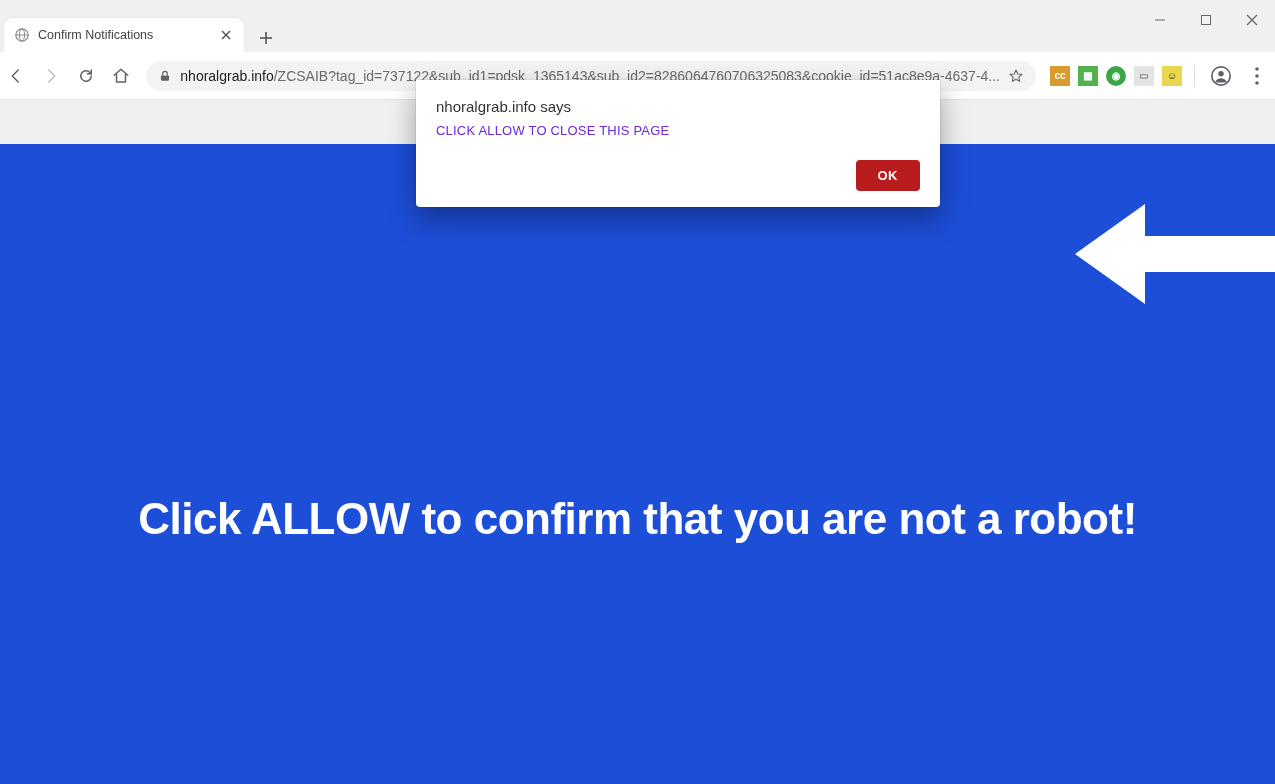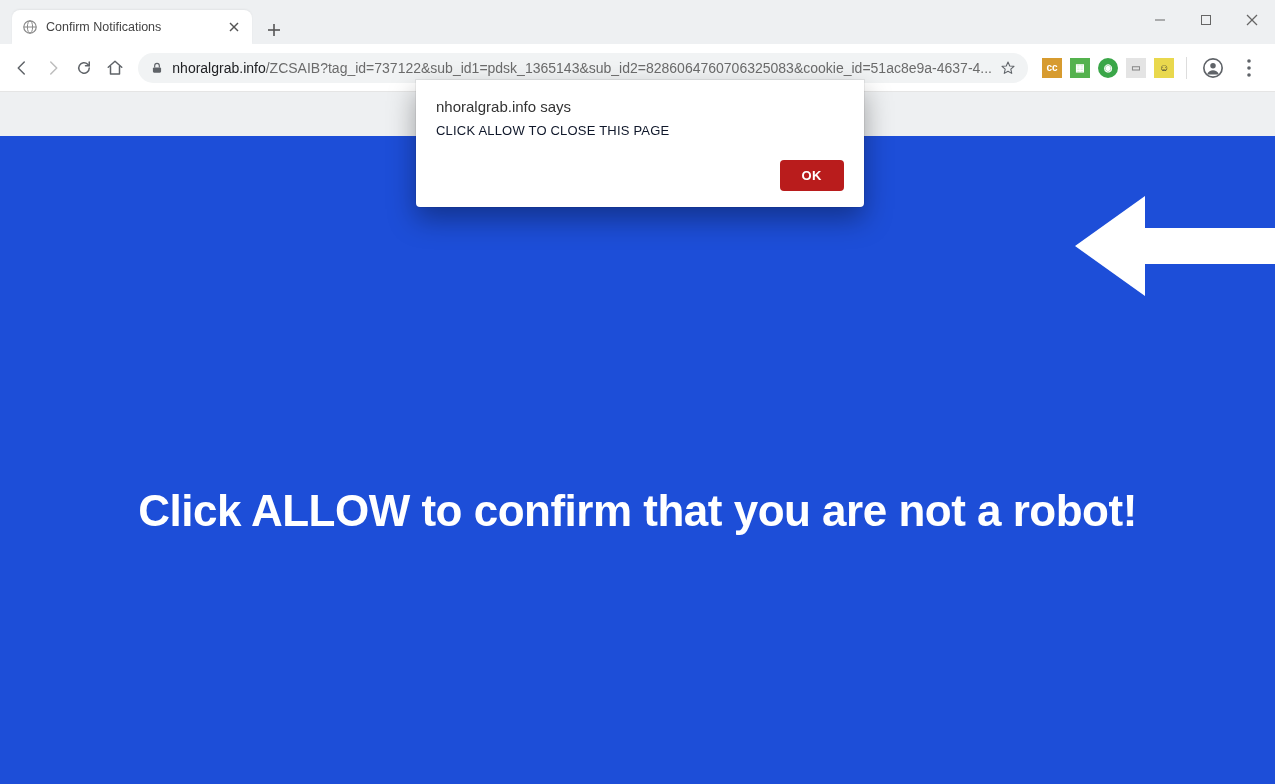--- a/index.html
+++ b/index.html
@@ -4,29 +4,29 @@
 <style>
   * { margin: 0; padding: 0; box-sizing: border-box; font-family: "Segoe UI", Arial, sans-serif; }
   body { width: 1275px; height: 784px; background: #eef0f2; overflow: hidden; position: relative; }
 
   
   .win-controls { position: absolute; top: 0; right: 0; height: 40px; display: flex; align-items: center; }
   .win-btn { width: 46px; height: 32px; display: flex; align-items: center; justify-content: center; color: #666; }
   .win-btn svg { display: block; }
 
   
-  .tabstrip { height: 44px; display: flex; align-items: flex-end; padding-left: 12px; }
+  .tabstrip { height: 52px; display: flex; align-items: flex-end; padding-left: 4px; }
   .tab { background: #fff; height: 34px; border-radius: 8px 8px 0 0; display: flex; align-items: center; padding: 0 10px; min-width: 240px; position: relative; box-shadow: 0 -1px 2px rgba(0,0,0,.05); }
   .tab .favicon { width: 16px; height: 16px; margin-right: 8px; display: flex; align-items: center; justify-content: center; color: #777; }
   .tab .title { font-size: 12.5px; color: #444; flex: 1; white-space: nowrap; overflow: hidden; text-overflow: ellipsis; }
   .tab .close { width: 16px; height: 16px; display: flex; align-items: center; justify-content: center; color: #555; }
   .newtab { width: 28px; height: 28px; display: flex; align-items: center; justify-content: center; margin-left: 8px; color: #555; }
 
   
-  .toolbar { height: 48px; background: #fff; display: flex; align-items: center; padding: 0 8px; border-bottom: 1px solid #e5e5e5; gap: 4px; }
+  .toolbar { height: 48px; background: #fff; display: flex; align-items: center; padding: 0 0; border-bottom: 1px solid #e5e5e5; gap: 4px; }
   .nav-btn { width: 32px; height: 32px; display: flex; align-items: center; justify-content: center; color: #5f6368; border-radius: 50%; }
   .nav-btn.disabled { color: #bdbdbd; }
 
   .omnibox { flex: 1; height: 30px; background: #f1f3f4; border-radius: 15px; display: flex; align-items: center; padding: 0 12px; margin: 0 6px; gap: 8px; }
   .omnibox .lock { color: #5f6368; display: flex; }
   .omnibox .url { font-size: 14px; color: #202124; flex: 1; white-space: nowrap; overflow: hidden; }
   .omnibox .url .host { color: #202124; }
   .omnibox .url .rest { color: #6b6b6b; }
   .omnibox .star { color: #5f6368; display: flex; }
 
@@ -36,23 +36,23 @@
   .avatar { width: 28px; height: 28px; border-radius: 50%; display: flex; align-items: center; justify-content: center; color: #5f6368; }
   .menu-dots { width: 28px; height: 32px; display: flex; align-items: center; justify-content: center; color: #5f6368; }
 
   
   .viewport { position: relative; width: 100%; height: calc(784px - 80px); background: #1d4ed8; margin-top: 44px; }
   .page-text { position: absolute; top: 350px; width: 100%; text-align: center; color: #fff; font-weight: 800; font-size: 44px; letter-spacing: -0.5px; font-family: Arial, sans-serif; }
   .arrow { position: absolute; top: 50px; right: 0; }
   .arrow svg { display: block; }
 
   
-  .dialog { position: absolute; top: 80px; left: 416px; width: 448px; background: #fff; border-radius: 0 0 4px 4px; box-shadow: 0 12px 28px rgba(0,0,0,.35), 0 0 0 1px rgba(0,0,0,.06); padding: 18px 20px 16px 20px; z-index: 10; }
+  .dialog { position: absolute; top: 80px; left: 416px; width: 524px; background: #fff; border-radius: 0 0 4px 4px; box-shadow: 0 12px 28px rgba(0,0,0,.35), 0 0 0 1px rgba(0,0,0,.06); padding: 18px 20px 16px 20px; z-index: 10; }
   .dialog .d-title { font-size: 15px; color: #333; margin-bottom: 8px; }
-  .dialog .d-msg { font-size: 13px; color: #0f172a; letter-spacing: 0.2px; }
+  .dialog .d-msg { font-size: 13px; color: #6d28d9; letter-spacing: 0.2px; }
   .dialog .d-actions { display: flex; justify-content: flex-end; margin-top: 22px; }
   .dialog .ok-btn { background: #b91c1c; color: #fff; border: none; border-radius: 4px; padding: 8px 22px; font-size: 13px; font-weight: 600; letter-spacing: 0.5px; }
 </style>
 </head>
 <body>
 
 <div class="win-controls">
   <div class="win-btn">
     <svg width="12" height="12" viewBox="0 0 12 12">
         <line x1="1" y1="6" x2="11" y2="6" stroke="currentColor" stroke-width="1"></line>

